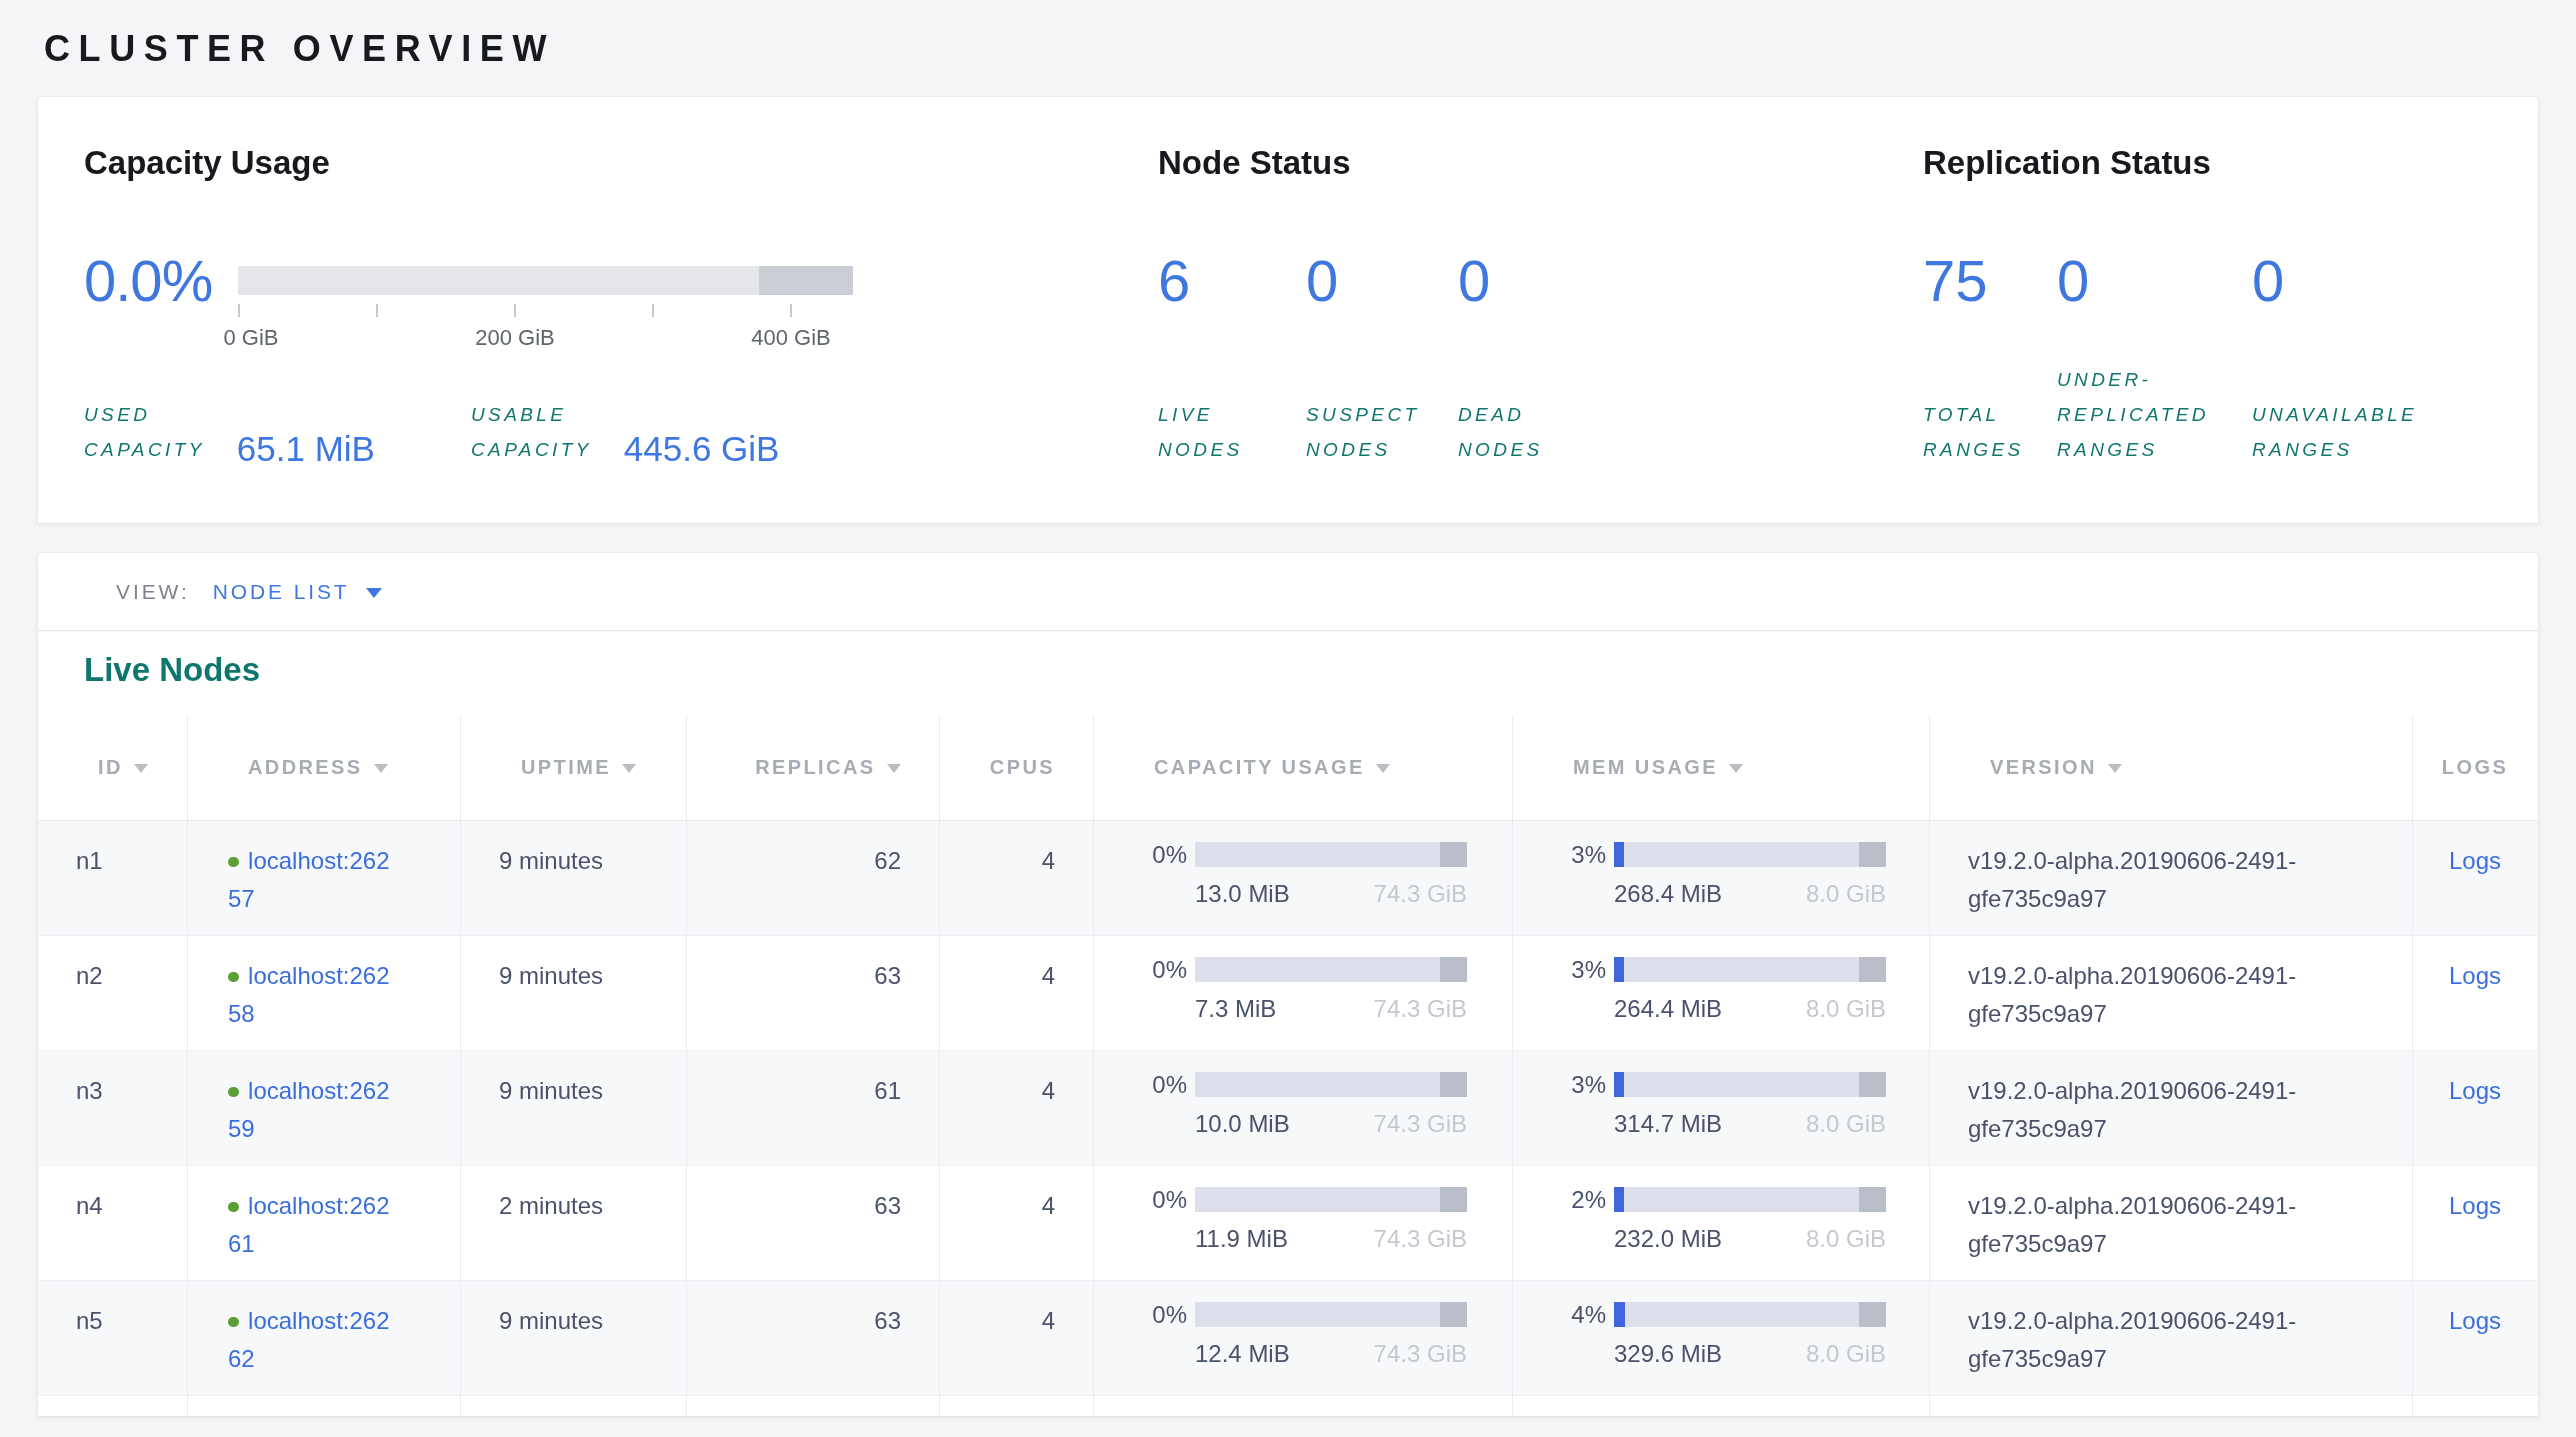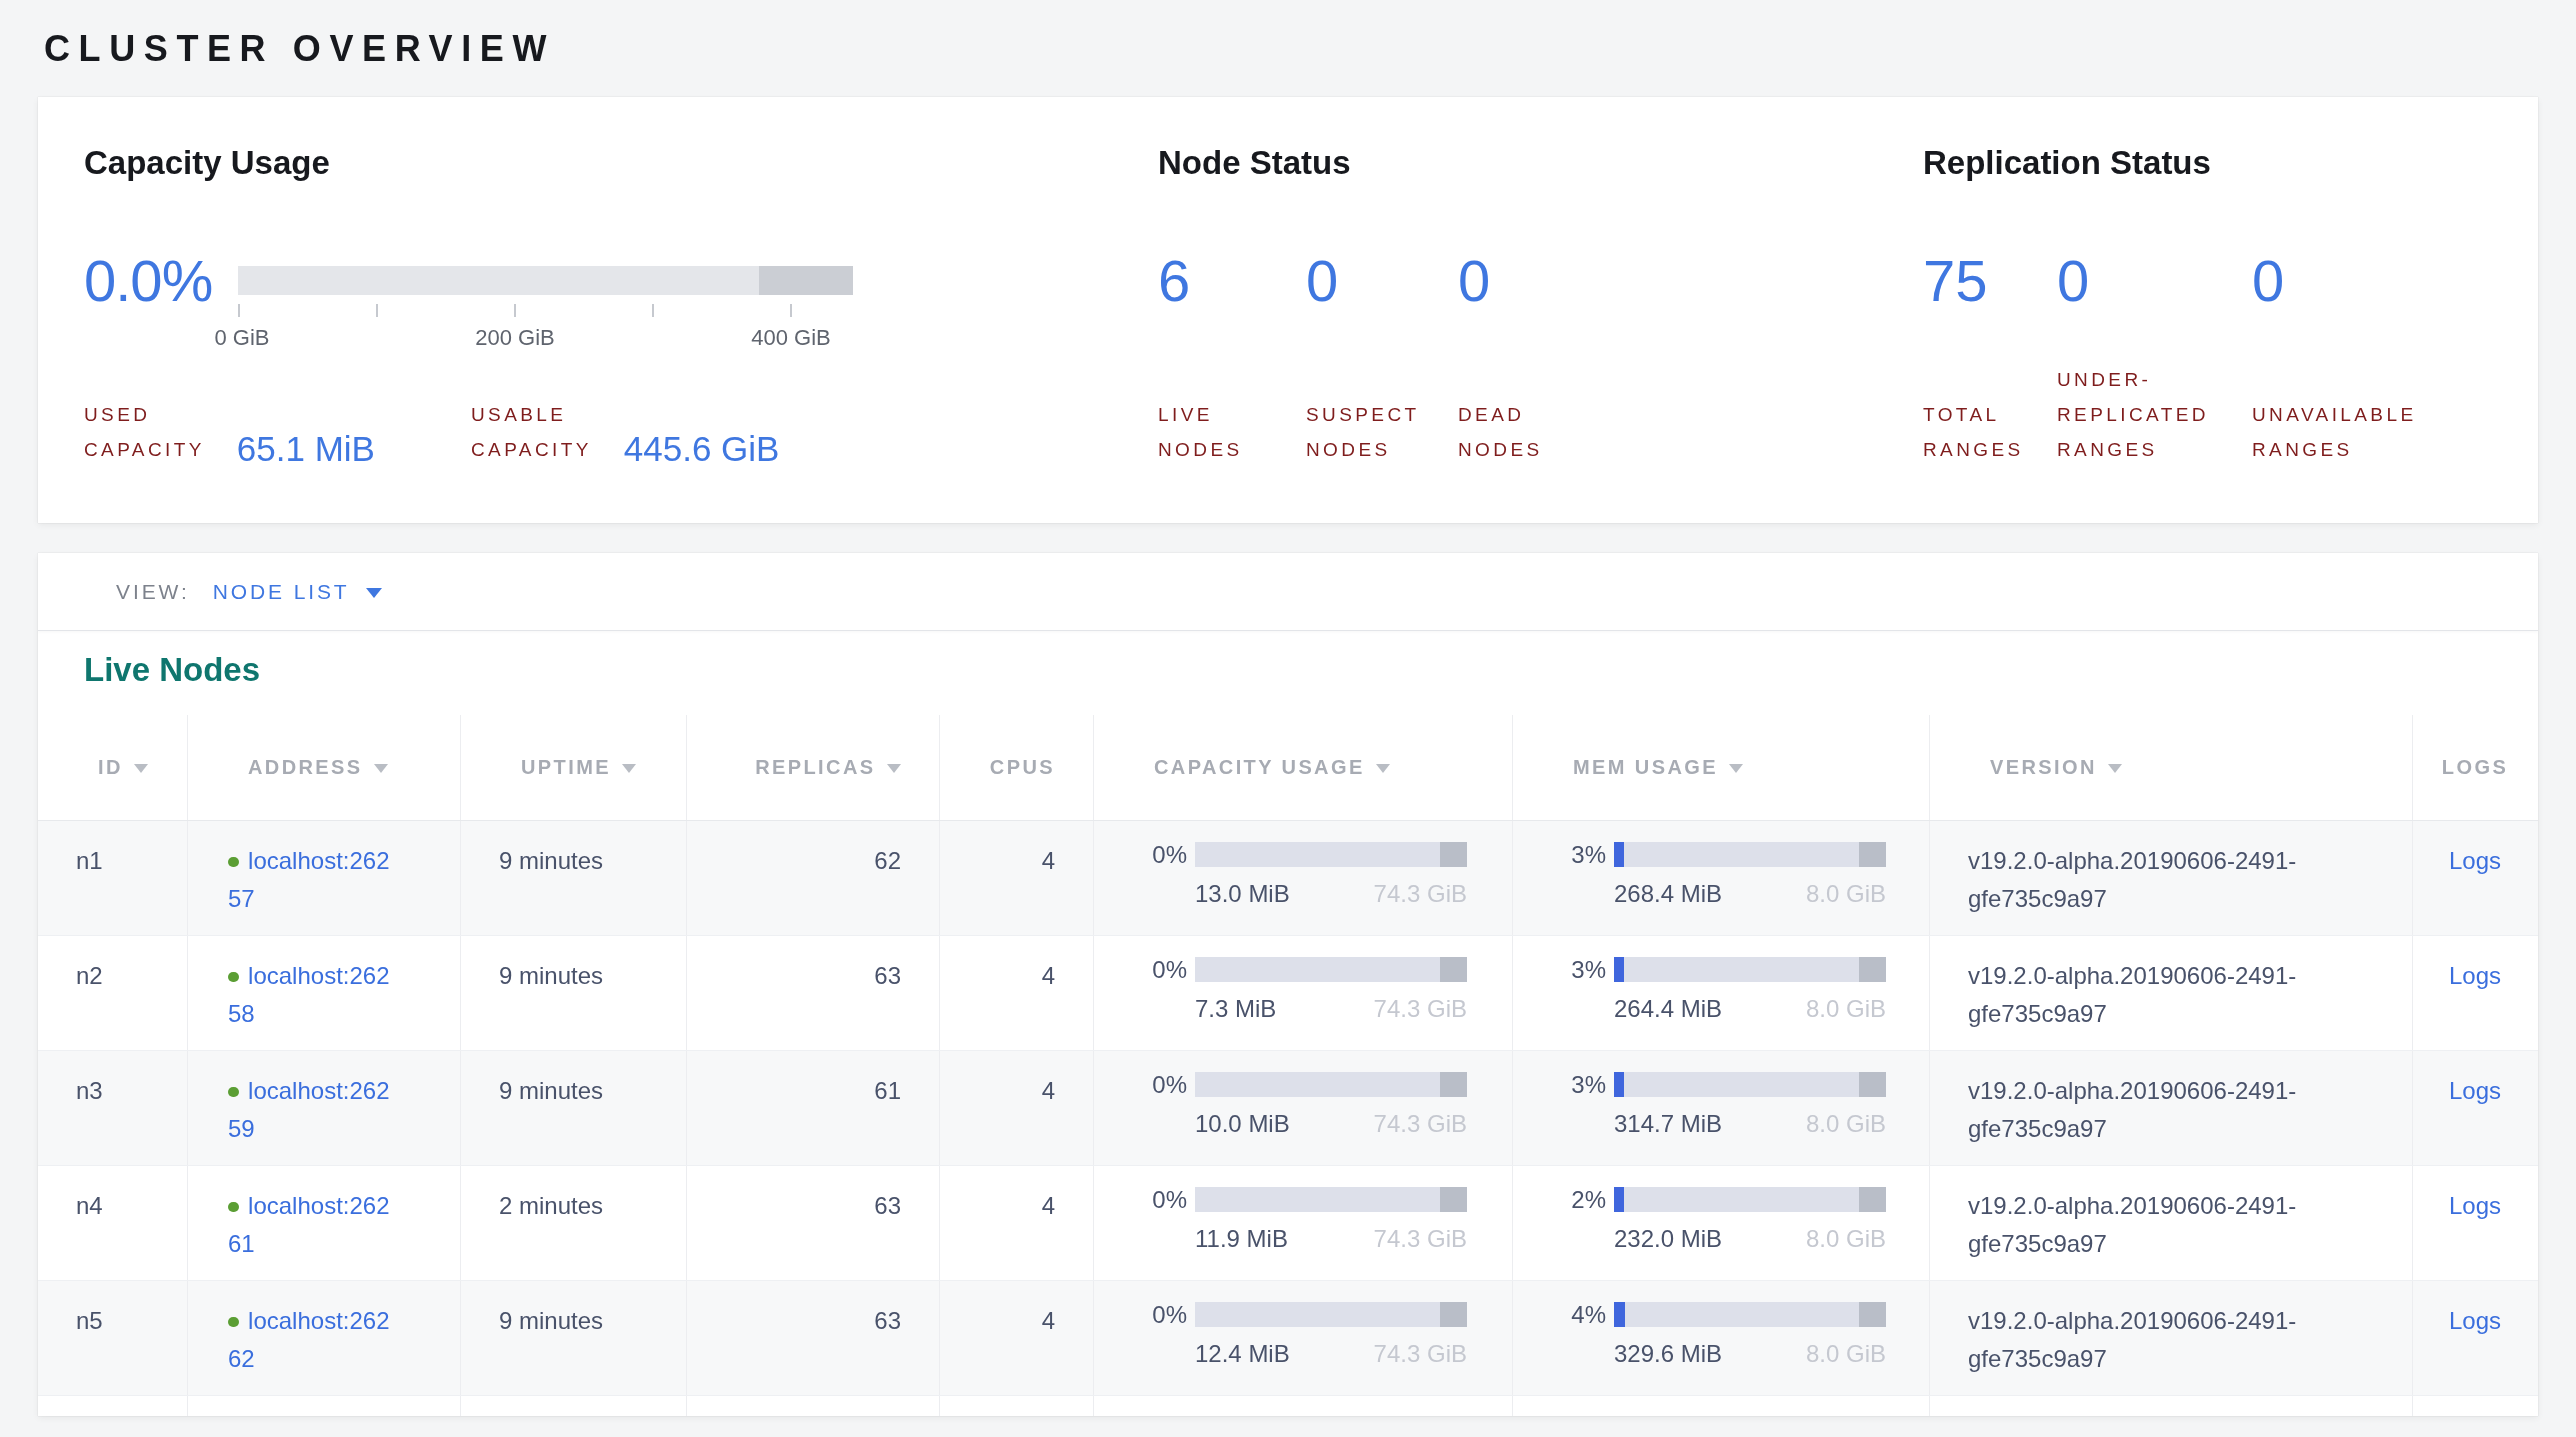--- a/index.html
+++ b/index.html
@@ -43,21 +43,21 @@
   .tick { position: absolute; top: 38px; width: 1.9px; height: 12.5px; background: #c6c9cf; }
   .tick-label {
     position: absolute; top: 59px; transform: translateX(-50%);
     font-size: 22px; color: #5f646e; white-space: nowrap;
   }
   .cap-stats { margin-top: auto; display: flex; align-items: center; }
   .cap-stat { display: flex; align-items: flex-end; }
   .cap-stat-1 { width: 387px; }
   .stat-label {
     font-size: 19px; line-height: 35px; letter-spacing: 3.4px;
-    color: #7f1d1d; white-space: nowrap;
+    color: #0f766e; white-space: nowrap; font-style: italic;
   }
   .cap-stat-value {
     margin-left: 32px; font-size: 35px; line-height: 38px;
     color: #3f77e0; white-space: nowrap; margin-bottom: -1px;
   }
   .stat-cols { display: flex; flex: 1; margin-top: 0; }
   .stat-col { display: flex; flex-direction: column; height: 100%; }
   .stat-number { margin-top: 67px; font-size: 58px; line-height: 63px; color: #3f77e0; }
   .stat-col .stat-label { margin-top: auto; }
   .node-col-1 { width: 148px; } .node-col-2 { width: 152px; } .node-col-3 { width: 288px; }
@@ -142,21 +142,21 @@
       <div class="meter-row">
         <div class="cap-percent">0.0%</div>
         <div class="cap-meter">
           <div class="cap-meter-fill" style="width: 0px;"></div>
           <div class="cap-meter-reserved"></div>
           <div class="tick" style="left:0"></div>
           <div class="tick" style="left:138px"></div>
           <div class="tick" style="left:276px"></div>
           <div class="tick" style="left:414px"></div>
           <div class="tick" style="left:552px"></div>
-          <div class="tick-label" style="left:4px">0 GiB</div>
+          <div class="tick-label" style="left:13px">0 GiB</div>
           <div class="tick-label" style="left:277px">200 GiB</div>
           <div class="tick-label" style="left:553px">400 GiB</div>
         </div>
       </div>
       <div class="cap-stats">
         <div class="cap-stat cap-stat-1">
           <div class="stat-label">
             <div>USED</div>
             <div>CAPACITY</div>
           </div>

